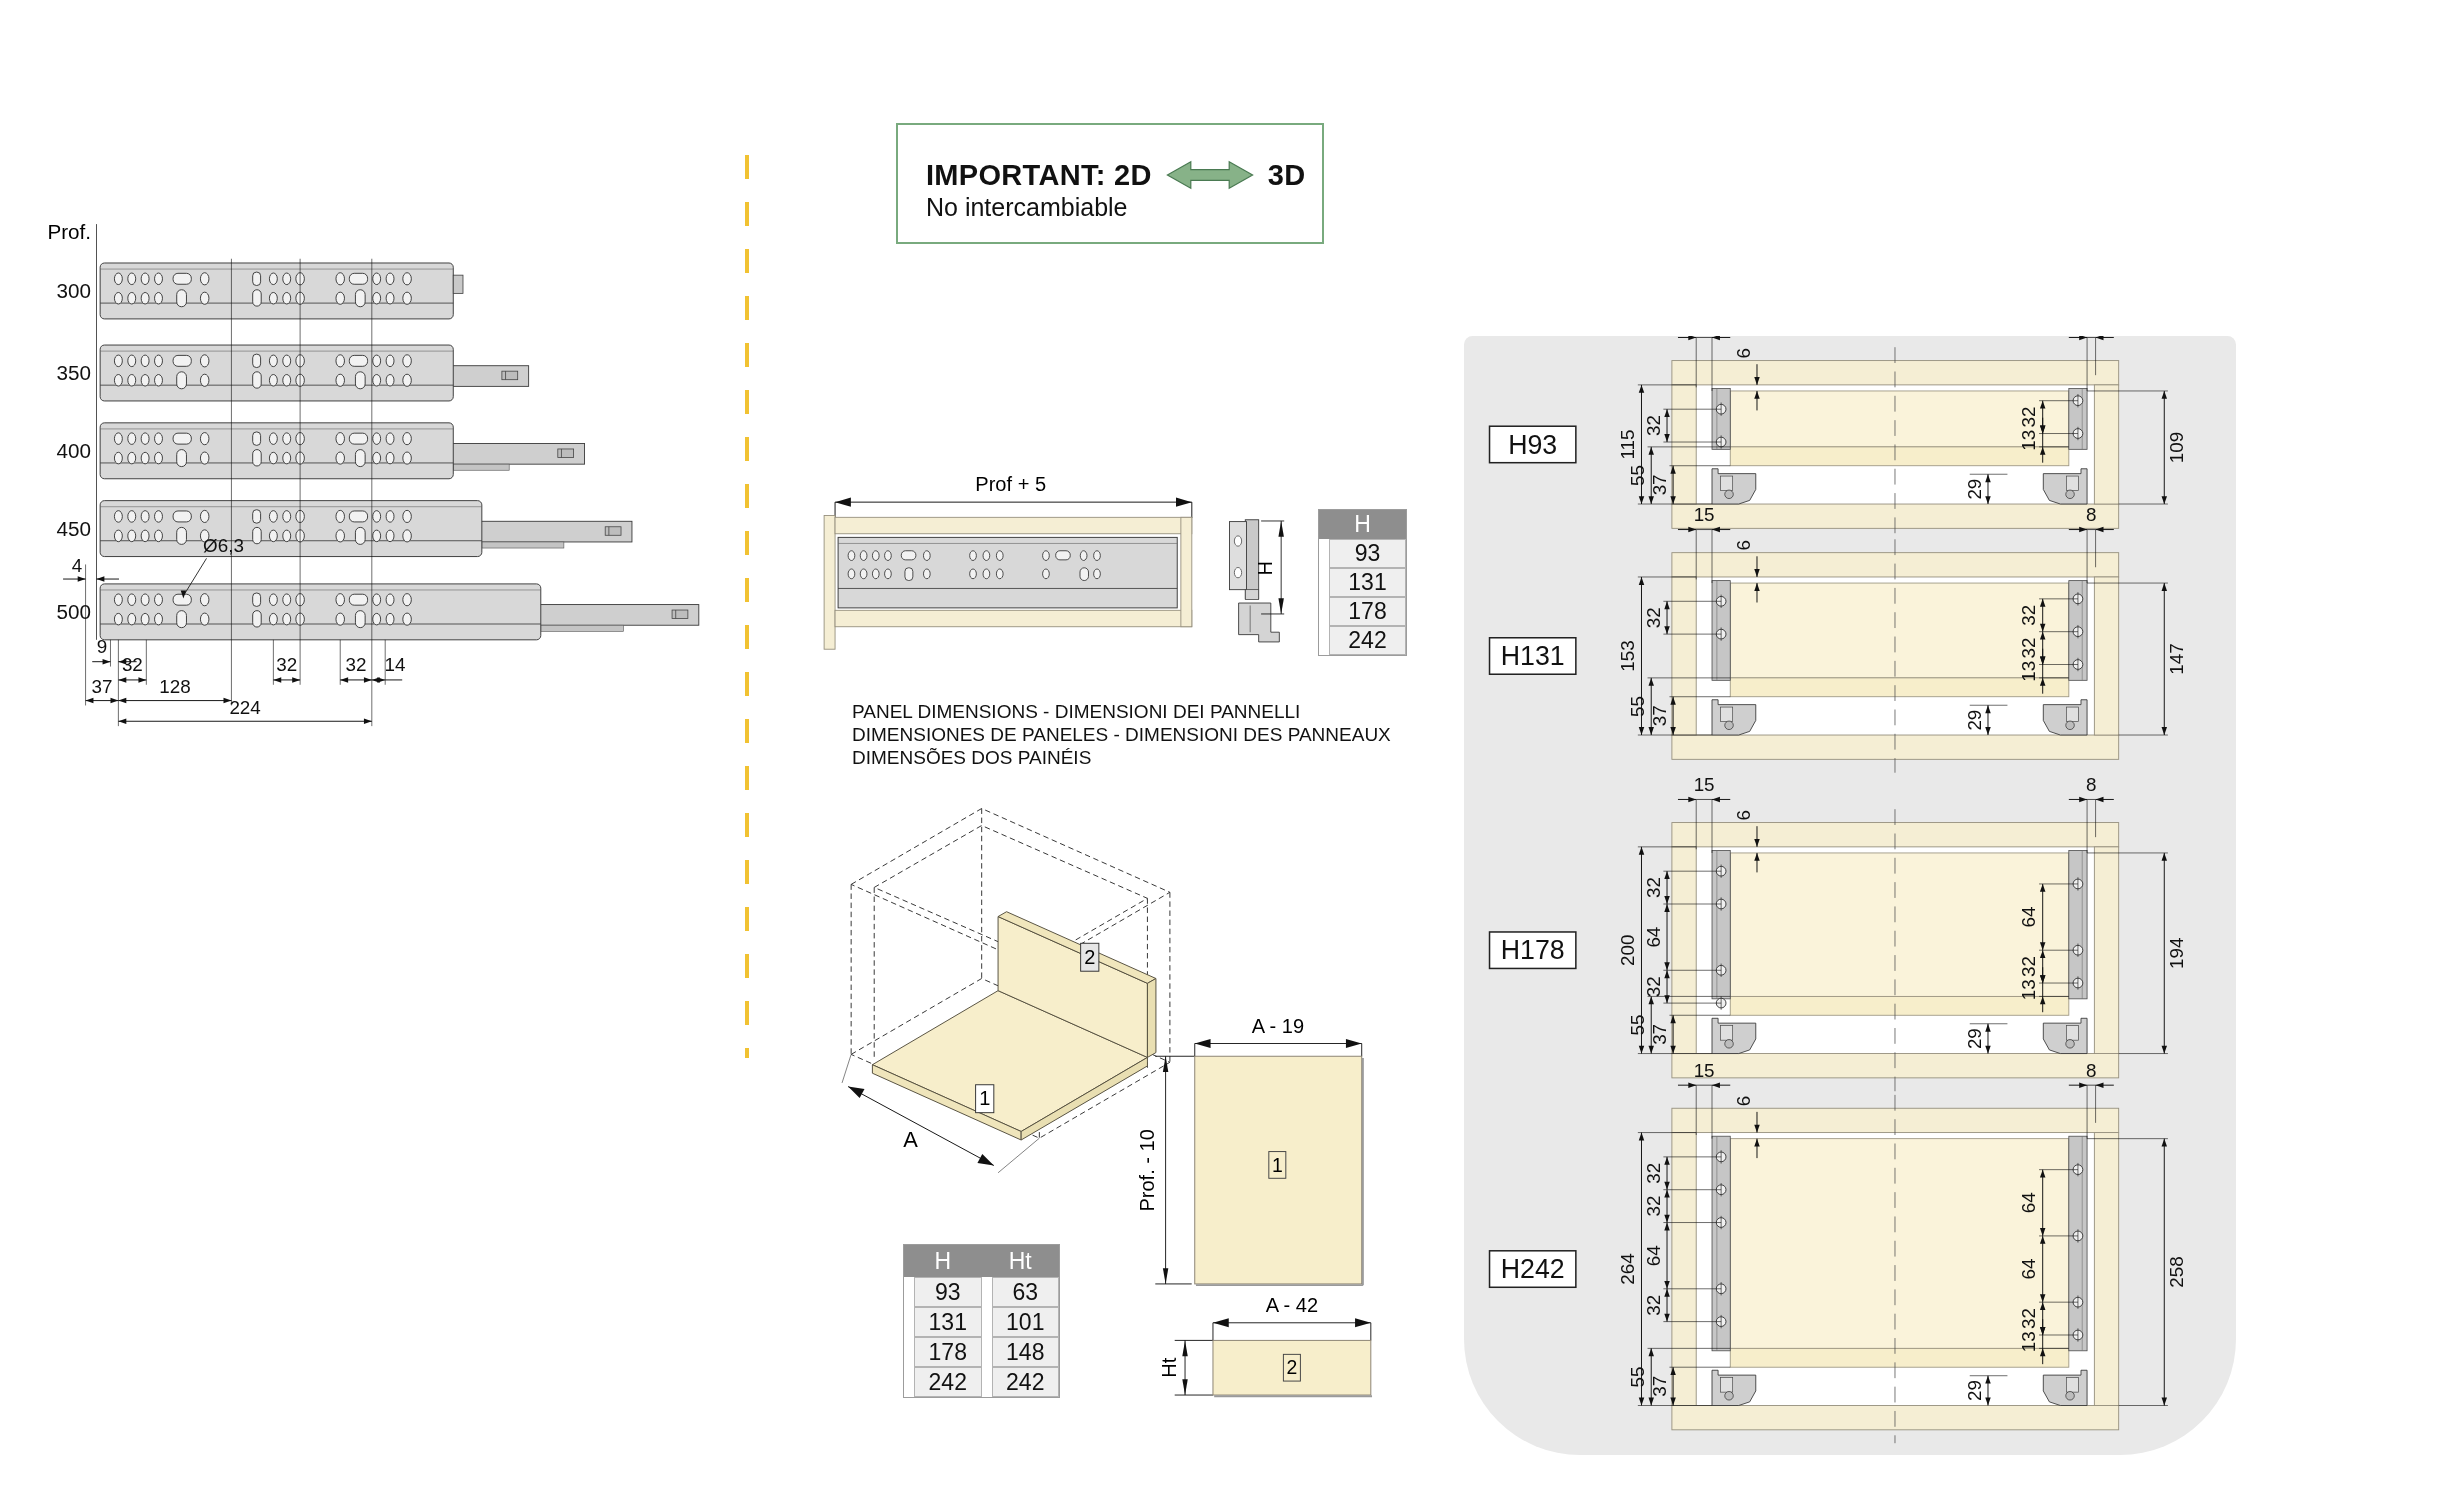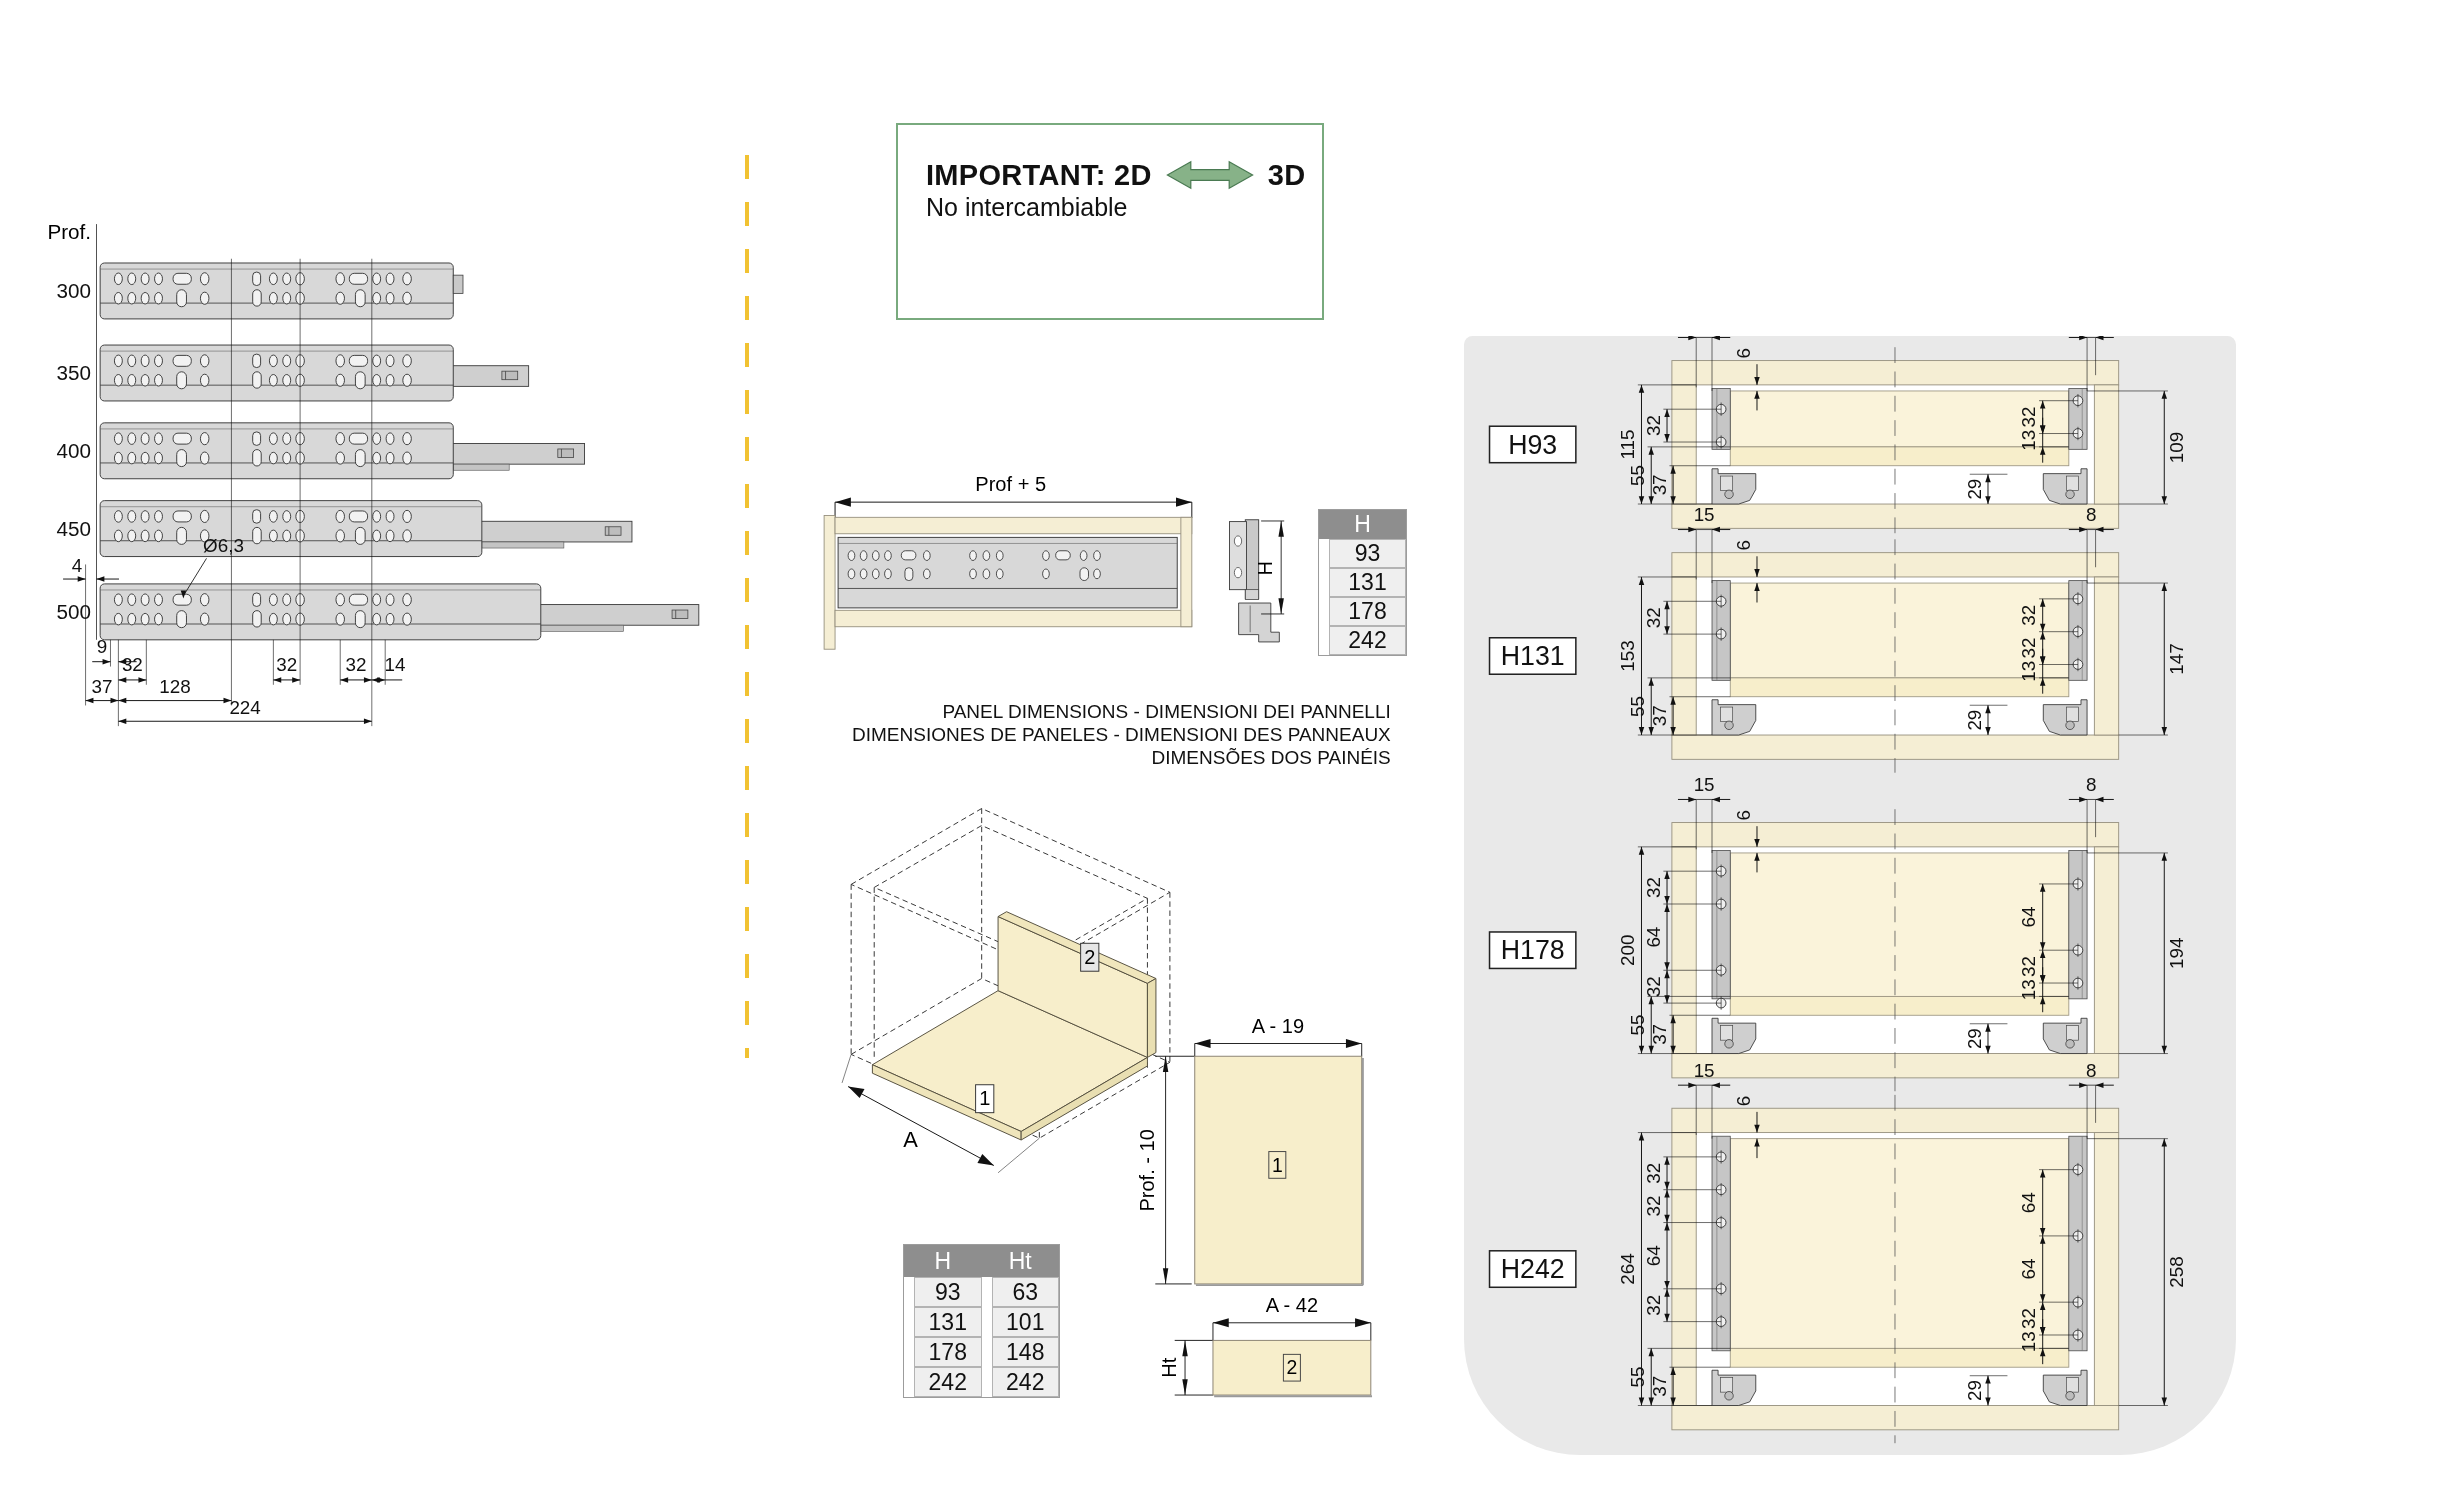--- a/index.html
+++ b/index.html
@@ -4,30 +4,30 @@
 <style>
   html,body{margin:0;padding:0;}
   body{width:2438px;height:1507px;position:relative;background:#ffffff;
        font-family:"Liberation Sans",sans-serif;color:#111;overflow:hidden;}
   .abs{position:absolute;}
   svg text{font-family:"Liberation Sans",sans-serif;}
   
   #gray-panel{left:1464px;top:336px;width:772px;height:1119px;background:#e9e9e9;
               border-radius:8.5px 8.5px 116px 116px;}
   
-  #important-box{left:896px;top:123px;width:428px;height:197px;border:2.4px solid #79aa7e;
+  #important-box{left:896px;top:123px;width:428px;height:121px;border:2.4px solid #79aa7e;
                  background:#fff;box-sizing:border-box;padding:32px 0 0 28px;}
   #important-box .row{display:flex;align-items:center;gap:12px;}
   #important-box .t{font-size:29px;font-weight:bold;letter-spacing:0.3px;}
   #important-box .note{font-size:25px;}
   
   #divider{left:745px;top:155px;width:4.3px;height:903px;
            background:repeating-linear-gradient(180deg,#f1c232 0px,#f1c232 24px,transparent 24px,transparent 47px);}
   
-  #panel-heading{left:852px;top:700px;font-size:19px;line-height:23px;text-align:right;}
+  #panel-heading{left:852px;top:700px;font-size:19px;line-height:23px;}
   
   .tbl{box-sizing:border-box;border:0.6px solid #9c9c9c;background:#fff;}
   .tbl .hd{background:#8e8e8e;color:#fff;display:flex;align-items:center;justify-content:center;
            font-size:23px;border:0.6px solid #8e8e8e;box-sizing:border-box;}
   .tbl .cl{background:#efefef;display:flex;align-items:center;justify-content:center;
            font-size:23px;border:0.6px solid #b3b3b3;box-sizing:border-box;margin-left:10px;}
   #h-table{left:1318px;top:509px;width:89px;}
   #h-table .hd{height:29px;}
   #h-table .cl{height:29px;}
   #hht-table{left:903px;top:1244px;width:157px;display:grid;grid-template-columns:1fr 1fr;}

